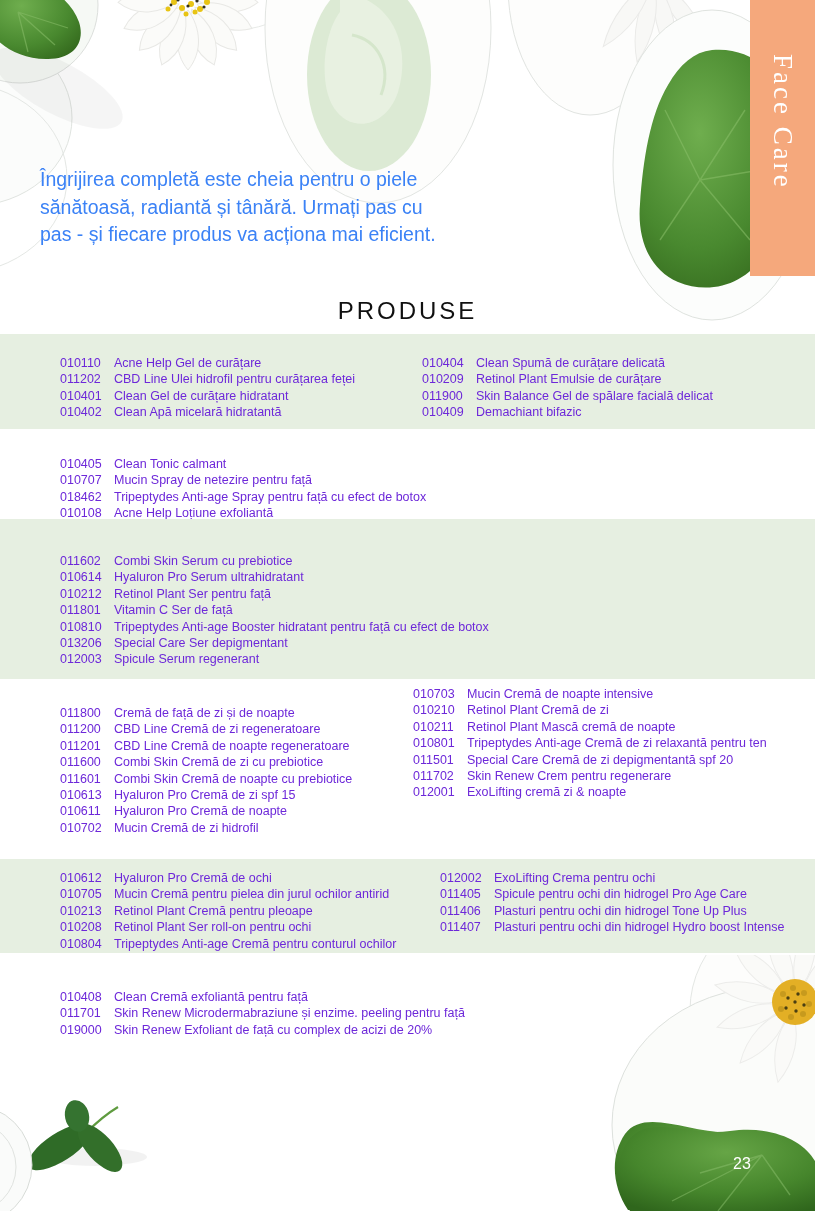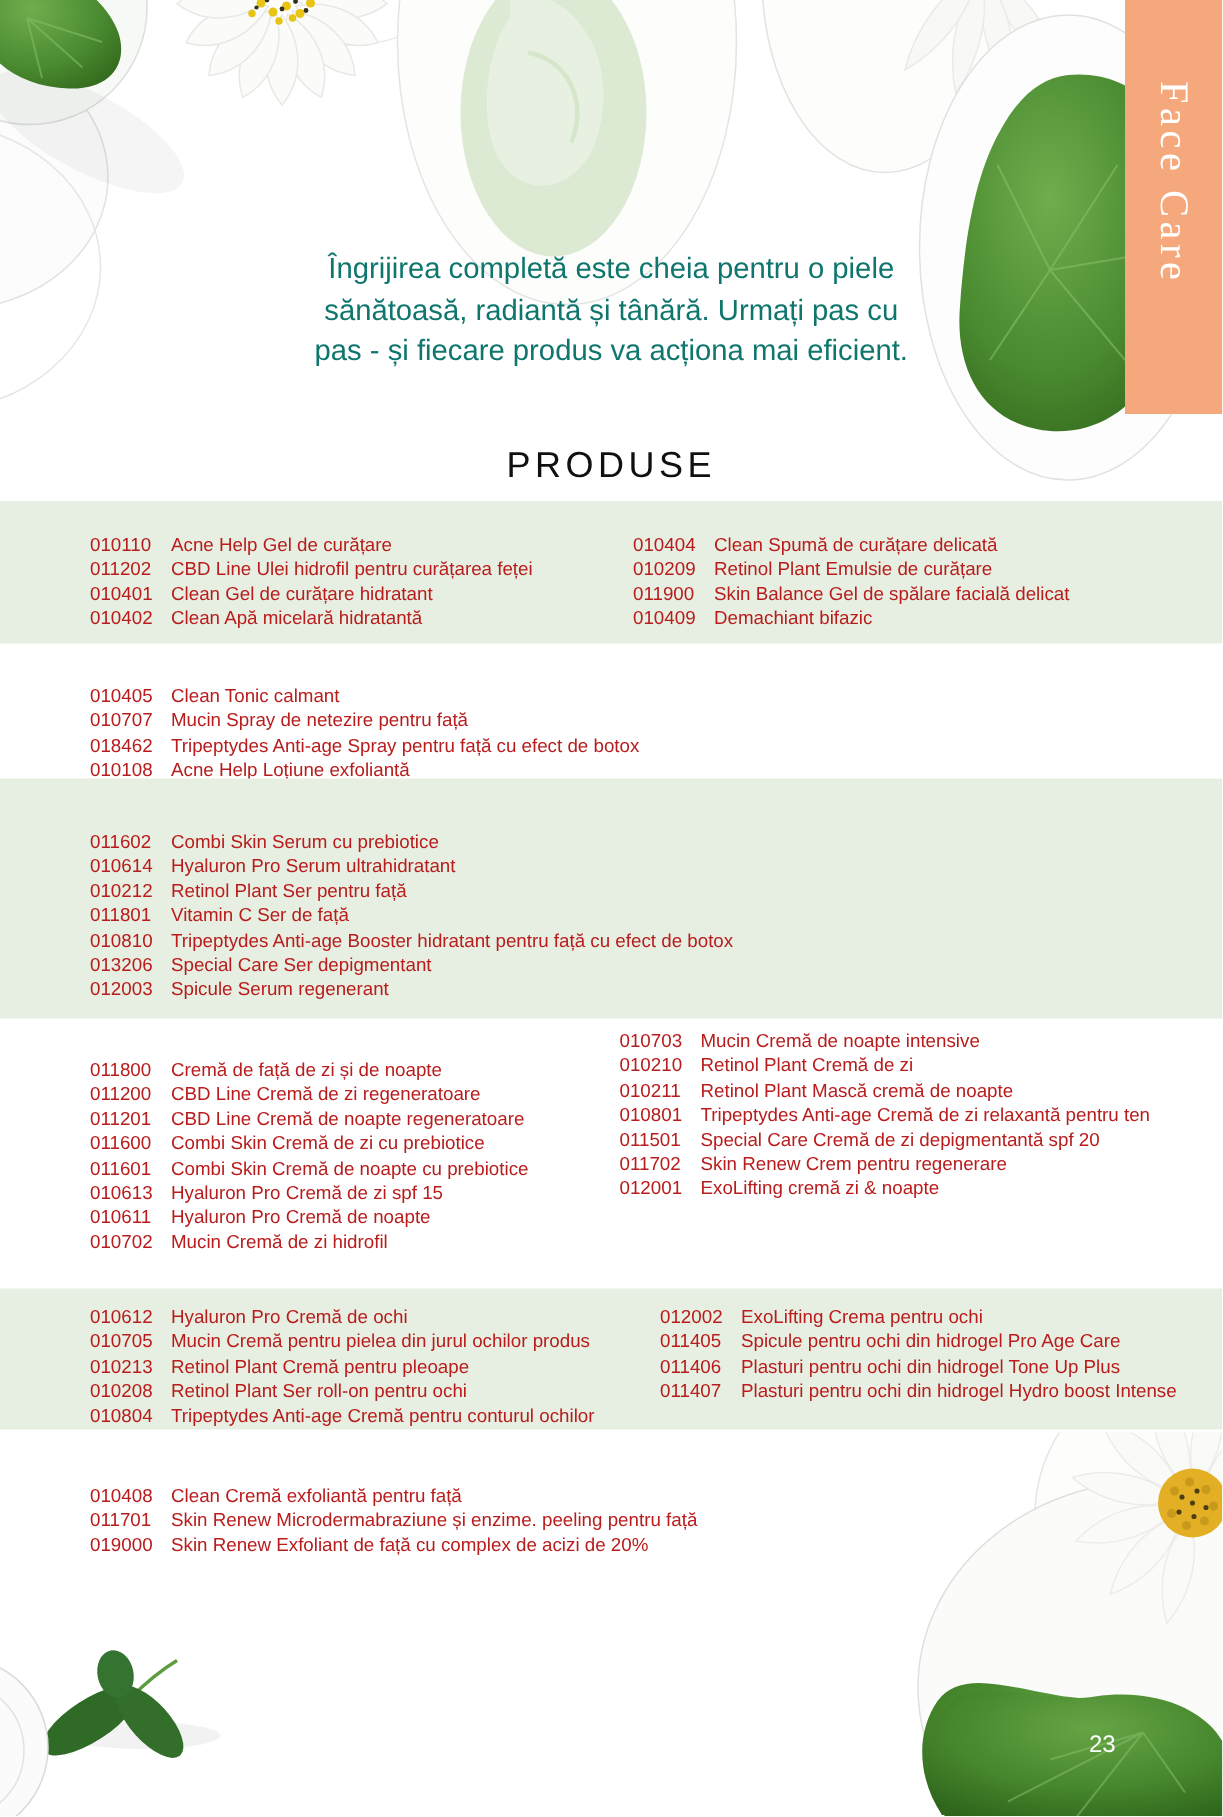--- a/index.html
+++ b/index.html
@@ -21,22 +21,22 @@
   }
   .tab-label {
     writing-mode:vertical-rl; text-orientation:mixed;
     font-family:"Liberation Serif", serif;
     font-size:27px; letter-spacing:3px; color:#ffffff;
   }
 
   
   .intro {
     position:absolute; top:166px; left:40px; width:735px;
-    text-align:center; font-size:19.5px; line-height:27.5px;
-    color:#0f766e; z-index:4;
+    text-align:left; font-size:19.5px; line-height:27.5px;
+    color:#3b82f6; z-index:4;
   }
 
   
   .heading {
     position:absolute; top:297px; left:0; width:815px;
     text-align:center; font-size:24px; font-weight:400;
     letter-spacing:3px; color:#101010; z-index:4;
   }
 
   
@@ -54,28 +54,28 @@
   .s1 .col.l { top:21px; width:352px; }
   .s1 .col.r { left:422px; top:21px; width:383px; }
   .s2 .col.l { top:27px; width:680px; }
   .s3 .col.l { top:34px; width:690px; }
   .s4 .col.l { top:26px; width:352px; }
   .s4 .col.r { left:413px; top:7px;  width:372px; }
   .s5 .col.l { top:11px; width:390px; }
   .s5 .col.r { left:440px; top:11px; width:360px; }
   .s6 .col.l { top:36px; width:700px; }
 
-  .row { display:flex; font-size:12.5px; line-height:16.4px; color:#b91c1c; }
+  .row { display:flex; font-size:12.5px; line-height:16.4px; color:#6d28d9; }
   .code { flex:0 0 54px; width:54px; }
   .pname { flex:1; }
 
   
   .pagenum {
     position:absolute; left:726px; top:1155px; width:32px;
-    text-align:left; font-size:16px; color:#ffffff; z-index:6;
+    text-align:center; font-size:16px; color:#ffffff; z-index:6;
   }
 </style>
 </head>
 <body>
 
 <div class="page">
 
   <svg class="decor decor-top" width="815" height="345" viewBox="0 0 815 345">
     <defs>
       <radialGradient id="leafG" cx="40%" cy="35%" r="75%">
@@ -430,21 +430,21 @@
     </section>
     <section class="sec s5 green">
       <div class="col l">
   <div class="row">
     <span class="code">010612</span>
     <span class="pname">Hyaluron Pro Cremă de ochi</span>
   </div>
 
   <div class="row">
     <span class="code">010705</span>
-    <span class="pname">Mucin Cremă pentru pielea din jurul ochilor produs</span>
+    <span class="pname">Mucin Cremă pentru pielea din jurul ochilor antirid</span>
   </div>
 
   <div class="row">
     <span class="code">010213</span>
     <span class="pname">Retinol Plant Cremă pentru pleoape</span>
   </div>
 
   <div class="row">
     <span class="code">010208</span>
     <span class="pname">Retinol Plant Ser roll-on pentru ochi</span>

